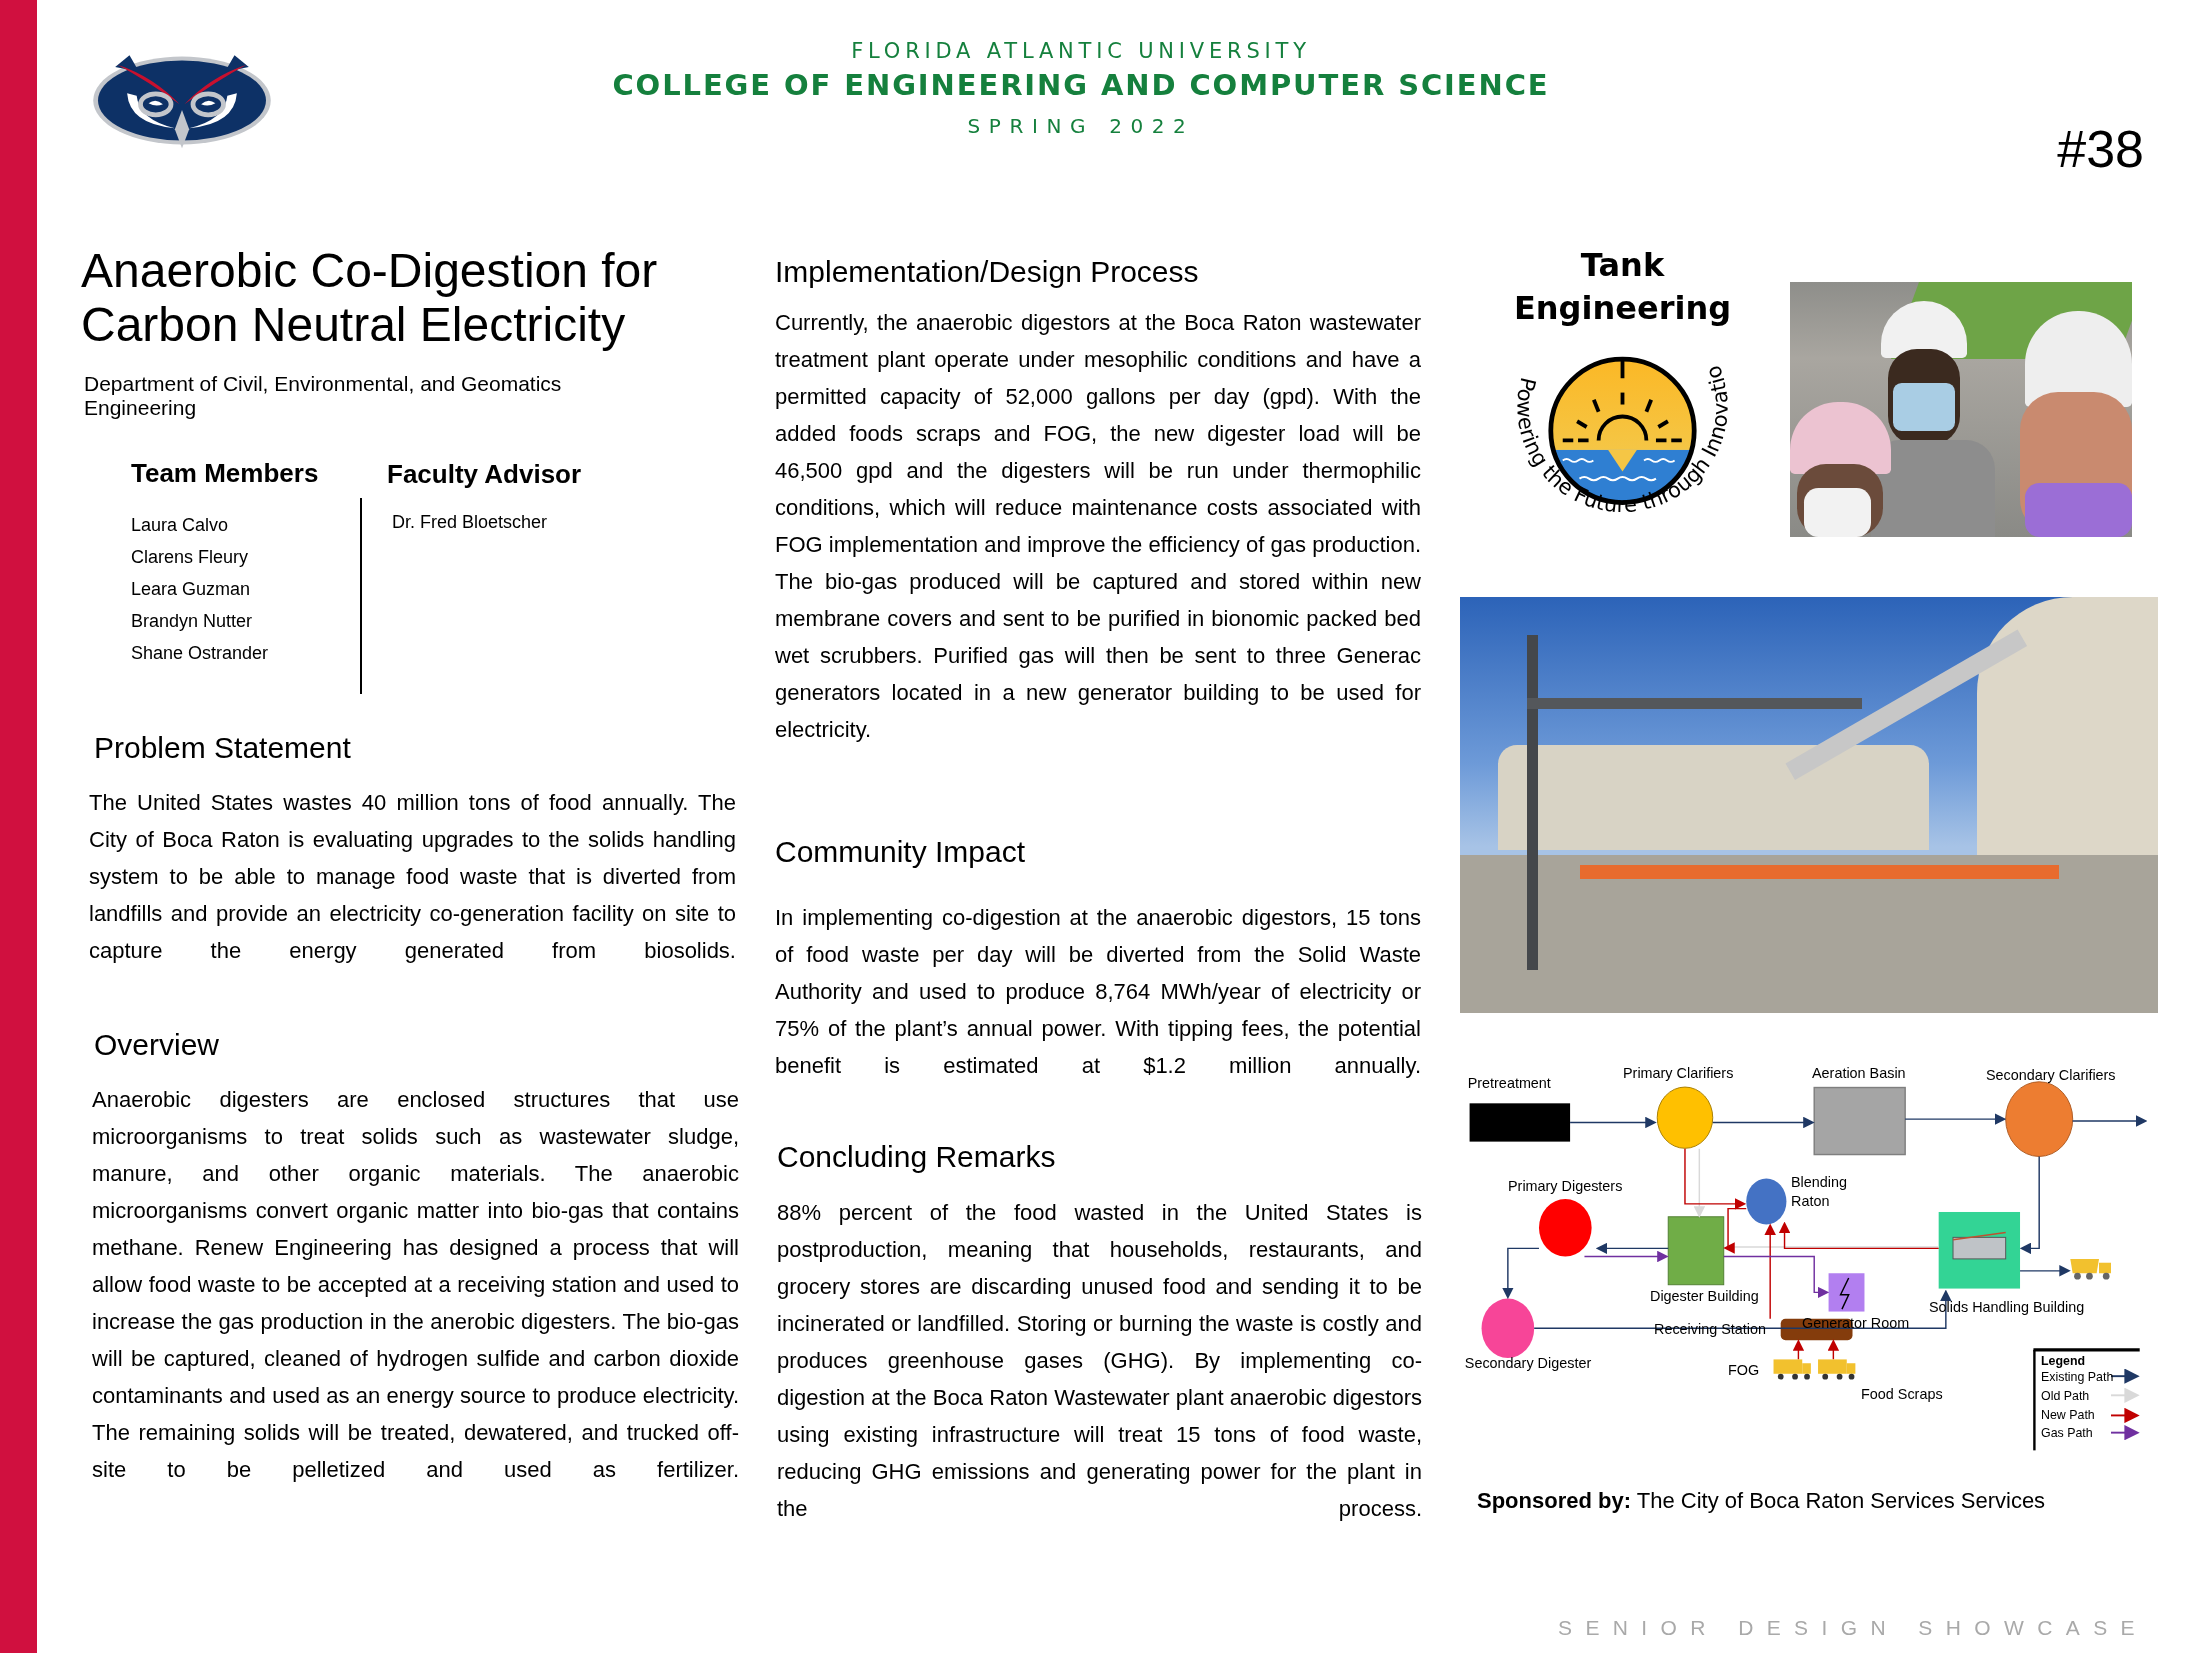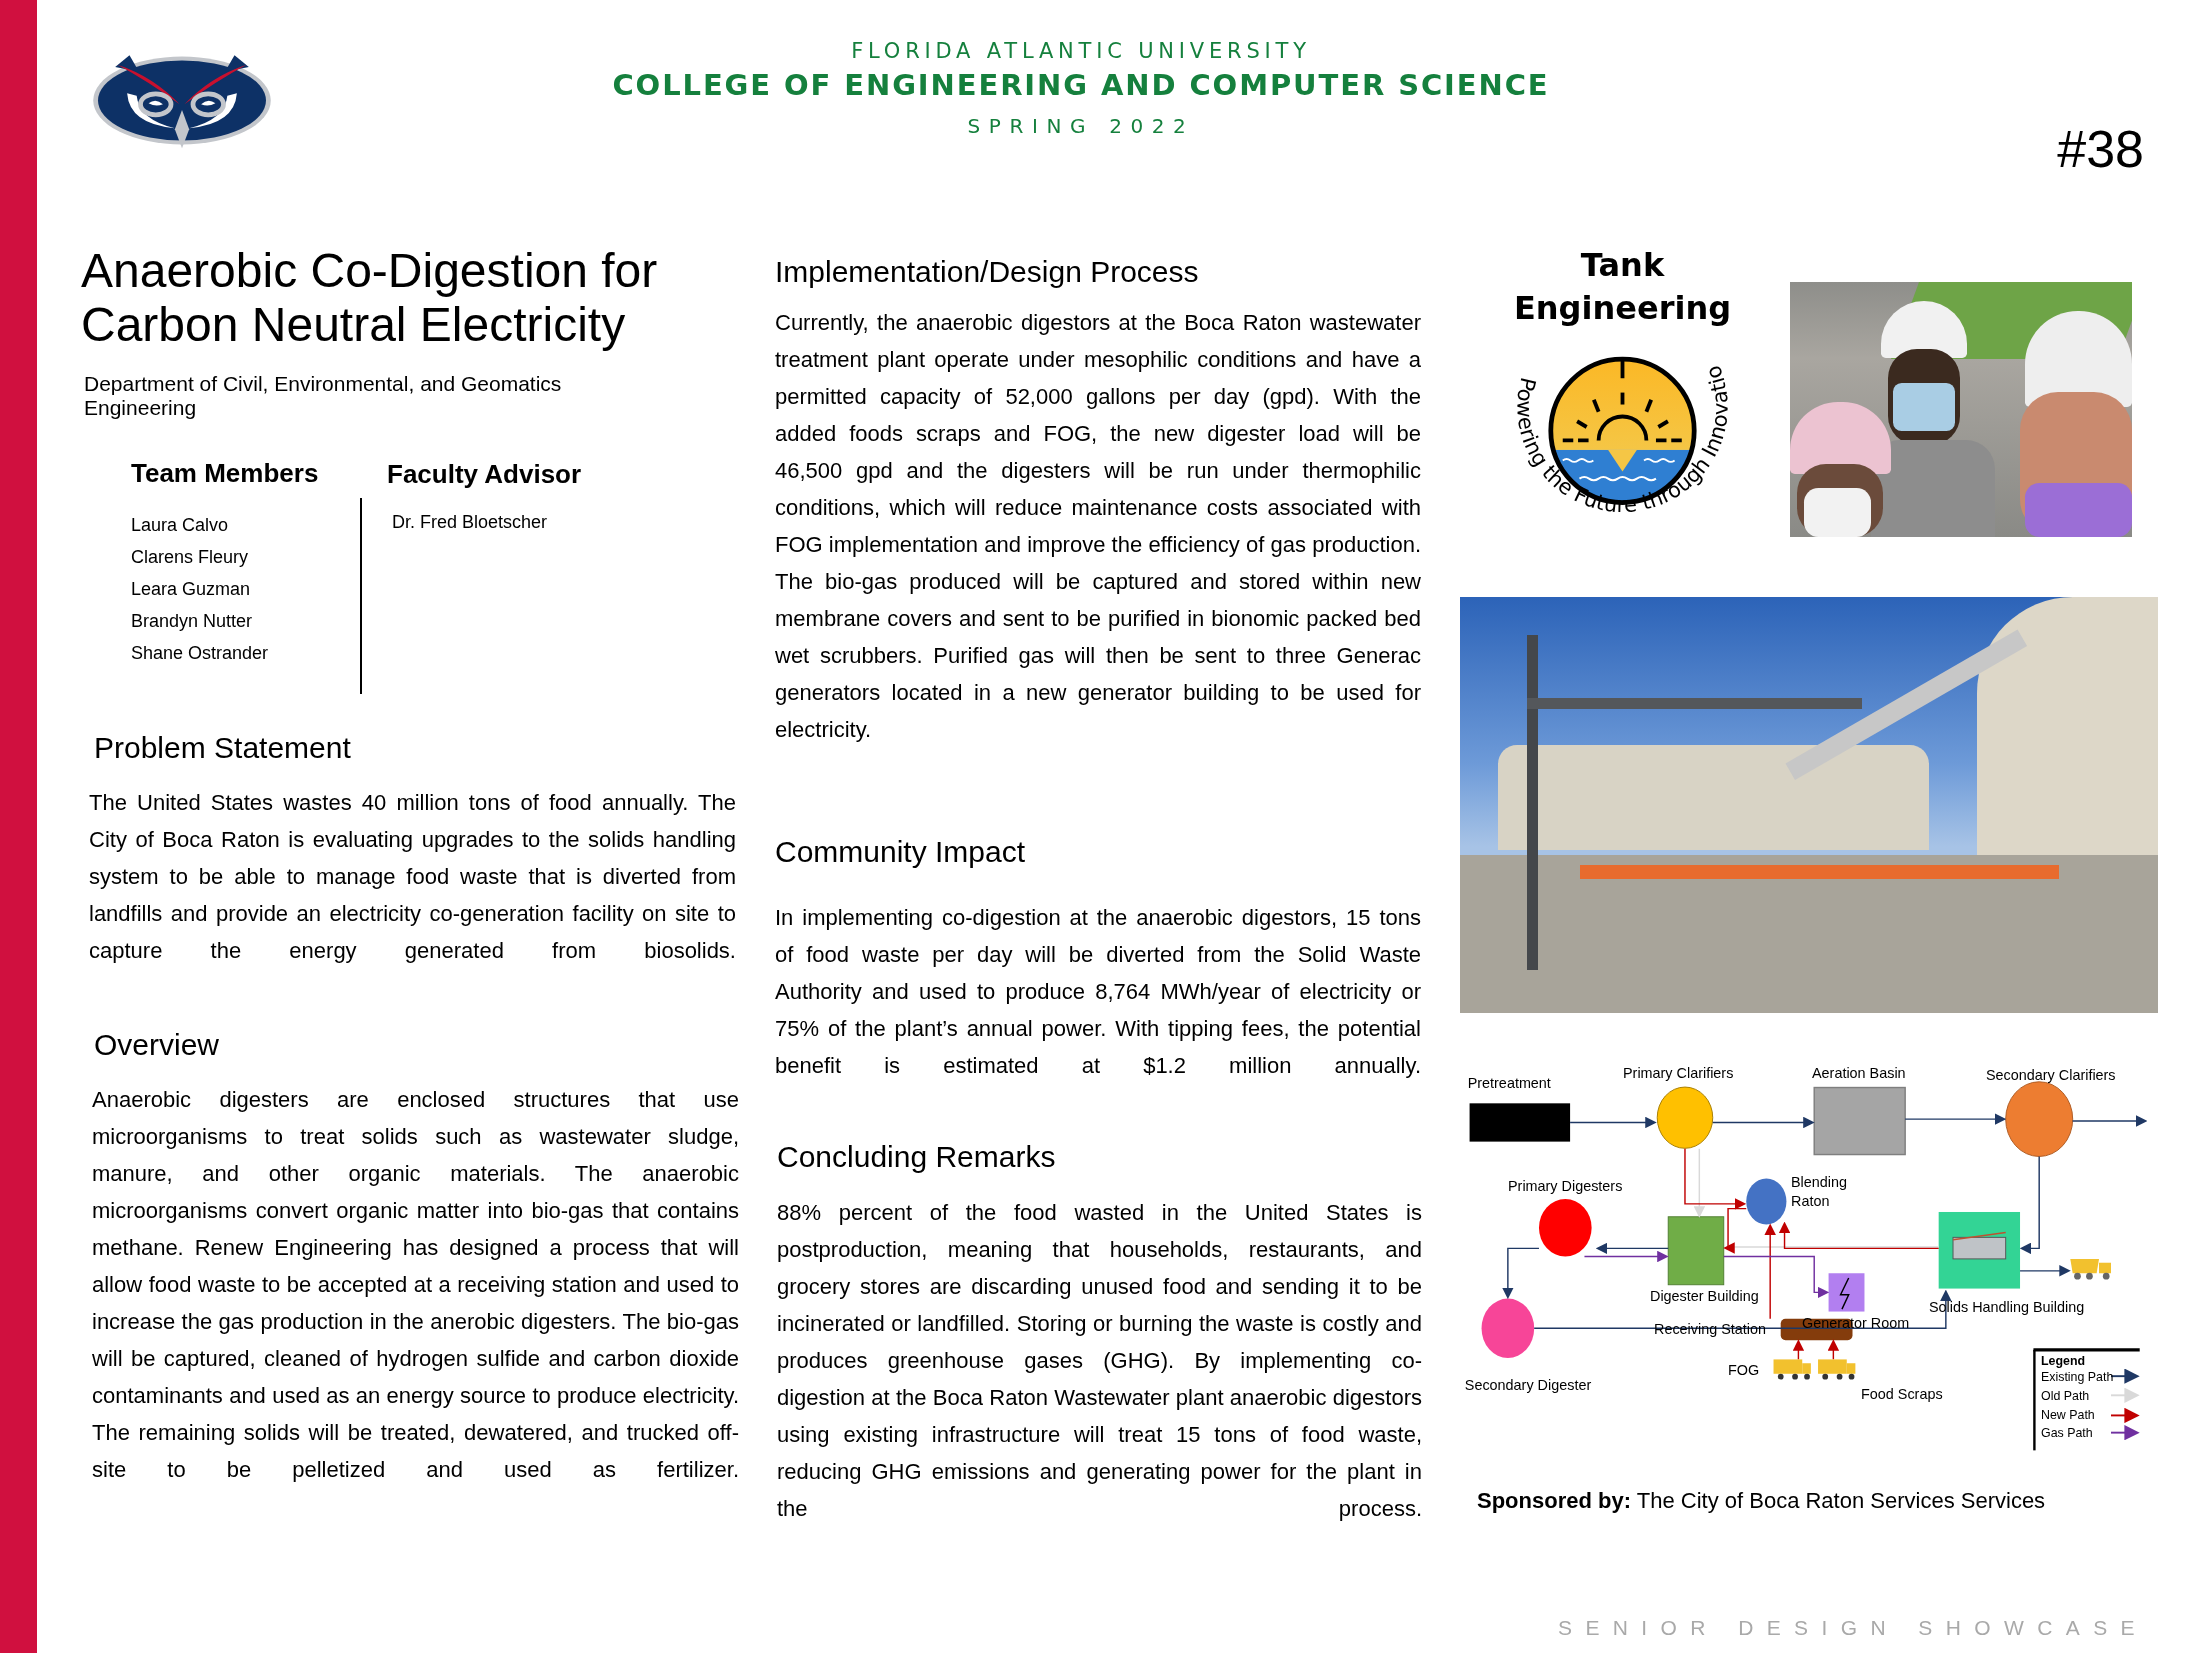--- a/index.html
+++ b/index.html
@@ -242,21 +242,21 @@
   <div class="dlabel" style="left:352px;top:12px;">Aeration Basin</div>
   <div class="dlabel" style="left:526px;top:14.4px;">Secondary Clarifiers</div>
   <div class="dlabel" style="left:48px;top:125px;">Primary Digesters</div>
   <div class="dlabel" style="left:331px;top:120px;line-height:19px;">
     <div>Blending</div>
     <div>Raton</div>
   </div>
   <div class="dlabel" style="left:190px;top:235px;">Digester Building</div>
   <div class="dlabel" style="left:342px;top:262px;">Generator Room</div>
   <div class="dlabel" style="left:469px;top:246px;">Solids Handling Building</div>
-  <div class="dlabel" style="left:4.8px;top:324px;">Secondary Digester</div>
+  <div class="dlabel" style="left:4.8px;top:302px;">Secondary Digester</div>
   <div class="dlabel" style="left:194px;top:268px;">Receiving Station</div>
   <div class="dlabel" style="left:268px;top:309px;">FOG</div>
   <div class="dlabel" style="left:401px;top:305px;margin-top:28px;">Food Scraps</div>
   <div class="dlabel" style="left:581px;top:301px;font-weight:bold;font-size:12.4px;">Legend</div>
   <div class="dlabel" style="left:581px;top:317px;font-size:12.4px;">Existing Path</div>
   <div class="dlabel" style="left:581px;top:336px;font-size:12.4px;">Old Path</div>
   <div class="dlabel" style="left:581px;top:355px;font-size:12.4px;">New Path</div>
   <div class="dlabel" style="left:581px;top:373px;font-size:12.4px;">Gas Path</div>
 </div>
 

